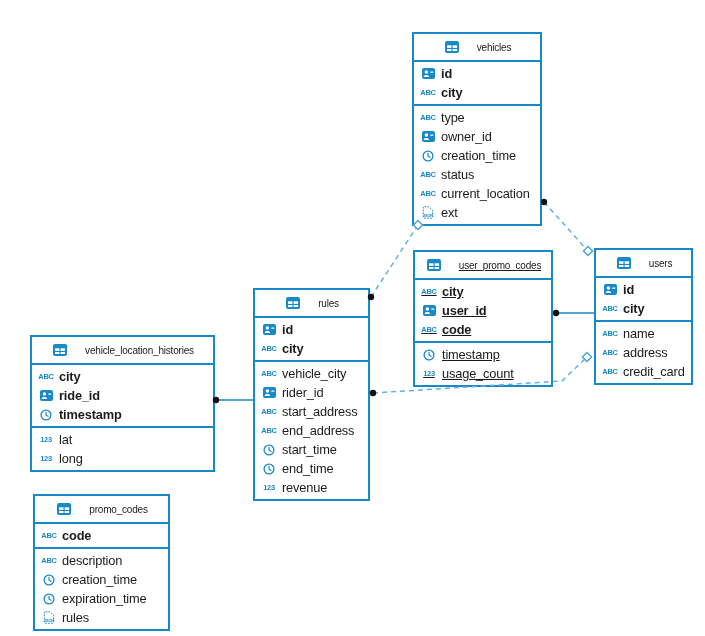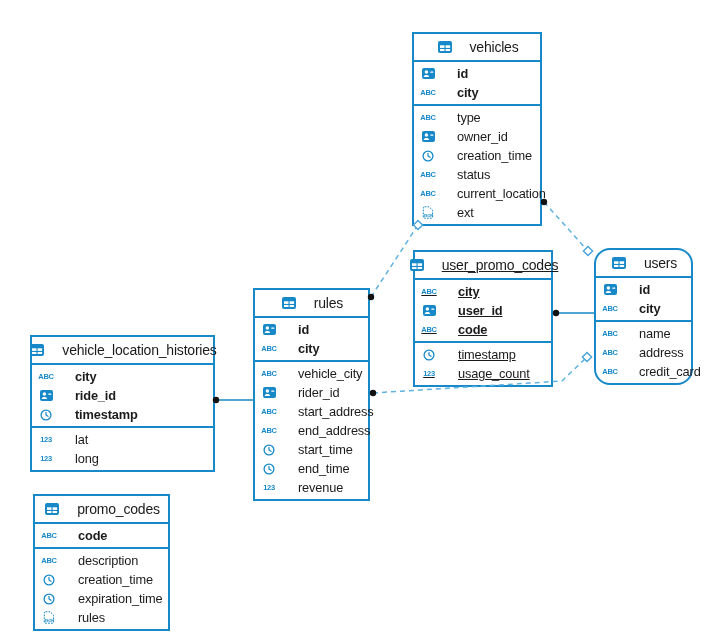--- a/index.html
+++ b/index.html
@@ -11,26 +11,26 @@
   }
   #canvas{position:absolute;inset:0;}
   .tbl{
     position:absolute;background:#fff;
     border:2px solid var(--accent);
     color:#1b1b1b;box-sizing:border-box;
   }
   .tbl-header{
     height:26px;display:flex;align-items:center;justify-content:center;
     gap:16px;padding:0 5px;border-bottom:2px solid var(--accent);
-    font-size:14px;font-weight:500;letter-spacing:-0.2px;white-space:nowrap;
+    font-size:10px;font-weight:500;letter-spacing:-0.2px;white-space:nowrap;
   }
   .sect{padding:2px 0;}
   .sect.pk{border-bottom:2px solid var(--accent);}
   .row{
-    height:19px;display:flex;align-items:center;gap:20px;
+    height:19px;display:flex;align-items:center;gap:4px;
     padding:0 5px;font-size:12.8px;letter-spacing:-0.15px;white-space:nowrap;
   }
   .row.pk{font-weight:700;}
   .icon-box{width:18px;min-width:18px;display:flex;justify-content:center;align-items:center;}
   .txt-icon{font-size:7.5px;font-weight:700;color:var(--accent);letter-spacing:-0.3px;line-height:1;}
   #edges{position:absolute;inset:0;pointer-events:none;}
 </style>
 </head>
 <body style="--accent: #1789c9; background: rgb(255, 255, 255); color: rgb(27, 27, 27);">
 
@@ -166,21 +166,21 @@
           <span>timestamp</span>
         </div>
         <div class="row ">
           <span class="icon-box">
             <span class="txt-icon">123</span>
           </span>
           <span>usage_count</span>
         </div>
       </div>
     </div>
-    <div class="tbl" style="left: 594px; top: 248px; width: 99px; border-radius: 16px;">
+    <div class="tbl" style="left: 594px; top: 248px; width: 99px;">
       <div class="tbl-header">
         <span class="icon-box">
           <svg width="14" height="12" viewBox="0 0 14 12">
             <rect width="14" height="12" rx="2" fill="#1789c9"></rect>
             <rect x="2" y="4.3" width="4.5" height="2.6" fill="#fff"></rect>
             <rect x="7.6" y="4.3" width="4.5" height="2.6" fill="#fff"></rect>
             <rect x="2" y="8" width="4.5" height="2" fill="#fff"></rect>
             <rect x="7.6" y="8" width="4.5" height="2" fill="#fff"></rect>
           </svg>
         </span>

